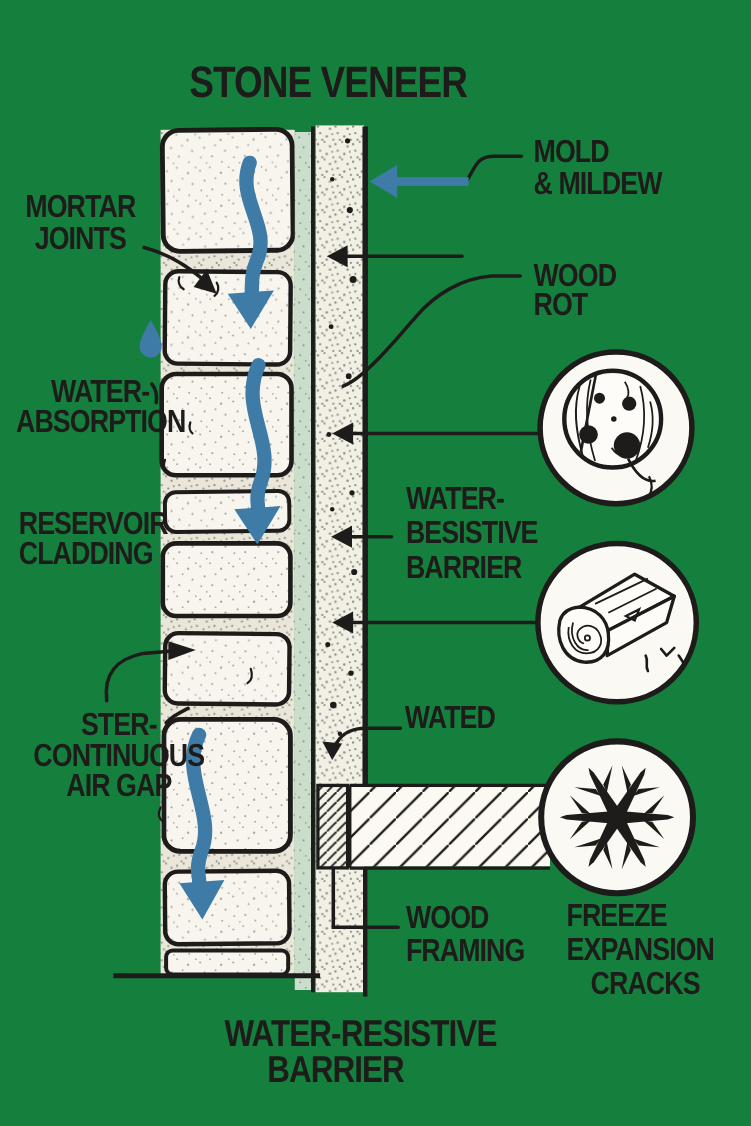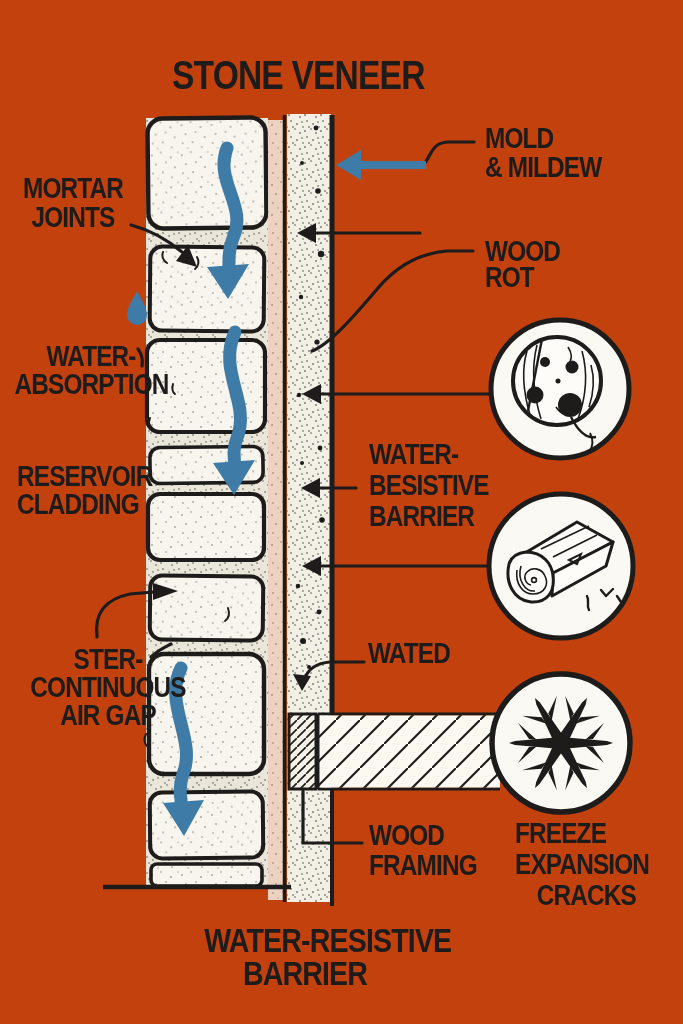--- a/index.html
+++ b/index.html
@@ -1,17 +1,17 @@
 <!DOCTYPE html>
 <html><head>
 <meta charset="utf-8">
 <style>
   html,body{margin:0;padding:0;}
   body{width:683px;height:1024px;background:#faf8f1;font-family:"Liberation Sans",sans-serif;}
-  #stage{position:relative;width:683px;height:1024px;overflow:hidden;background:#c2410c;}
+  #stage{position:relative;width:683px;height:1024px;overflow:hidden;background:#15803d;}
   #art{position:absolute;left:0;top:0;}
   .lbl{position:absolute;font-weight:bold;font-size:29px;letter-spacing:-1px;color:#1d1c1a;
        transform:scaleX(0.84);white-space:nowrap;}
   .lbl span{display:block;}
   .c{text-align:center;transform-origin:center top;}
   .l{text-align:left;transform-origin:left top;}
   .title{font-size:40px;line-height:40px;letter-spacing:-1px;}
   .indent{padding-left:26px;}
 </style>
 </head>

